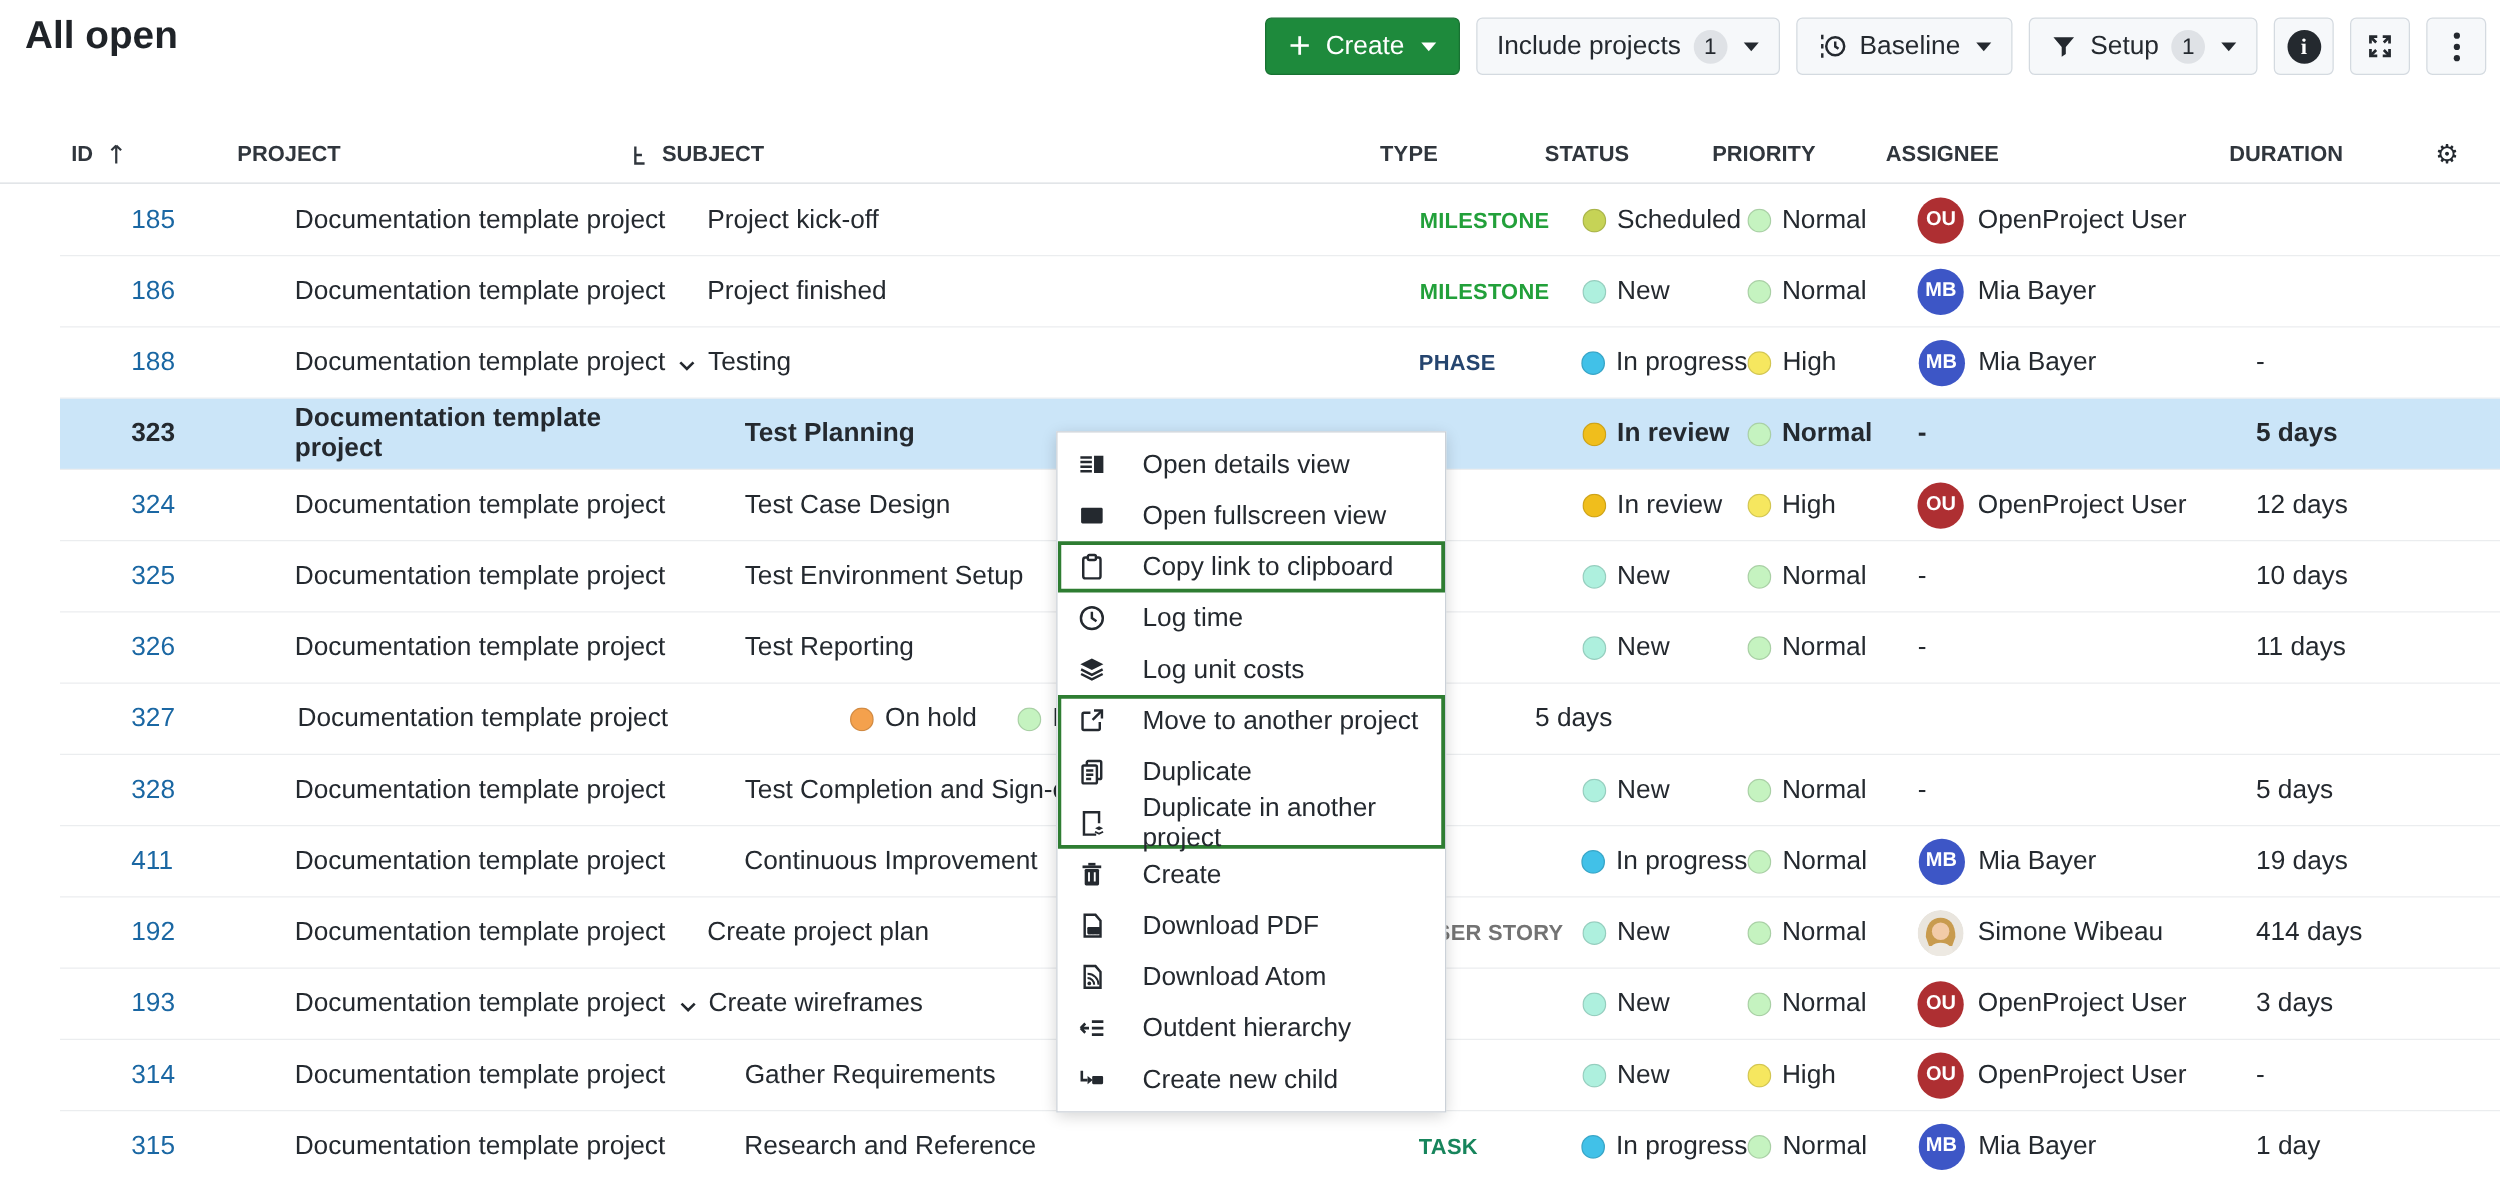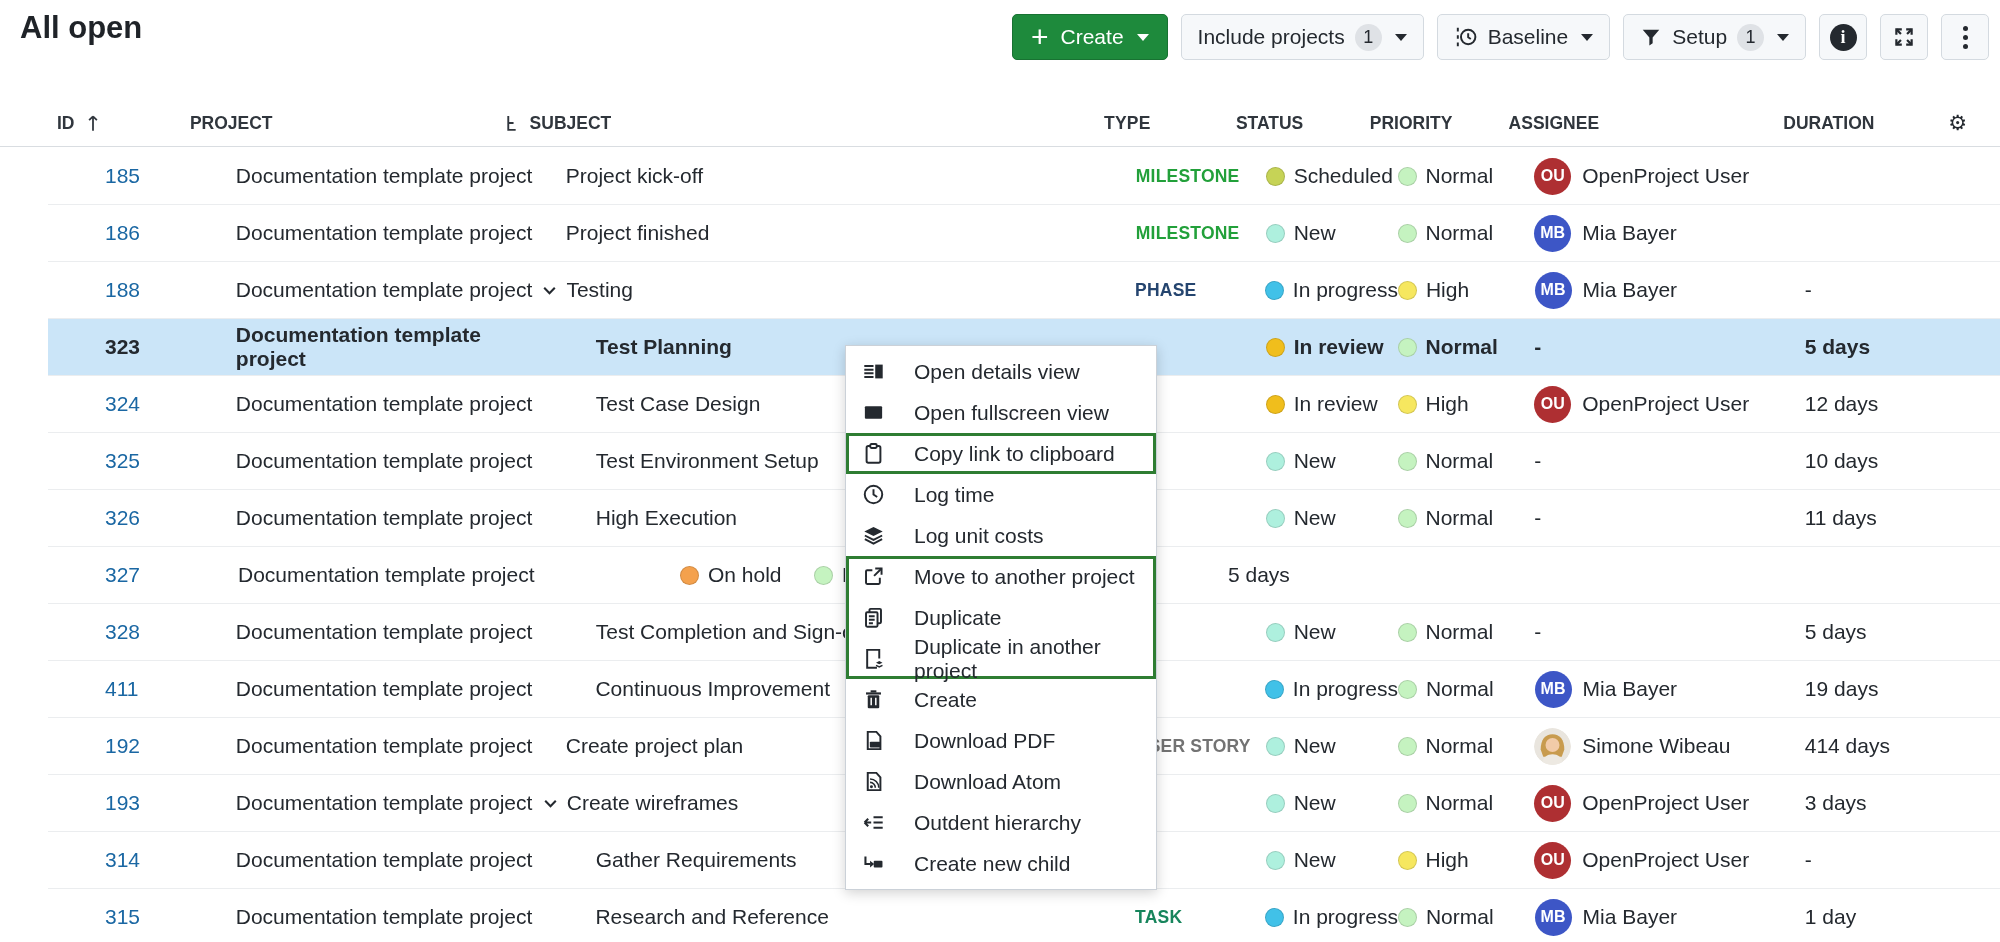--- a/index.html
+++ b/index.html
@@ -25,21 +25,21 @@
   .kebab i{width:5px;height:5px;border-radius:50%;background:#24292F;}
 
   
   .thead{position:absolute;top:100px;left:0;width:2000px;height:47px;border-bottom:1px solid #D9DDE1;
          display:flex;align-items:center;font-weight:700;font-size:17.5px;color:#30363D;box-sizing:border-box;}
   .tbody{position:absolute;top:148px;left:0;width:2000px;}
   .row{display:flex;align-items:center;height:57px;border-bottom:1px solid #EBEDEF;font-size:21px;color:#24292F;box-sizing:border-box;margin-left:48px;}
   .row.selected{background:#CBE5F8;font-weight:bold;}
   .c-id{width:190px;padding-left:57px;box-sizing:border-box;display:flex;align-items:center;gap:10px;}
   .c-project{width:310px;}
-  .c-subject{width:605px;display:flex;align-items:center;}
+  .c-subject{width:605px;display:flex;align-items:flex-end;}
   .c-type{width:132px;font-weight:700;font-size:17.5px;letter-spacing:.2px;white-space:nowrap;overflow:visible;}
   .c-status{width:134px;display:flex;align-items:center;gap:9px;white-space:nowrap;}
   .c-priority{width:139px;display:flex;align-items:center;gap:9px;white-space:nowrap;}
   .c-assignee{width:275px;display:flex;align-items:center;gap:11px;white-space:nowrap;}
   .c-duration{width:165px;}
   .c-gear{flex:1;display:flex;justify-content:flex-end;padding-right:33px;}
   .id-link{color:#1A67A3;text-decoration:none;cursor:pointer;}
   .row.selected .id-link{color:#24292F;}
   .subject-text.ind0{margin-left:25px;}
   .subject-text.ind1{margin-left:55px;}
@@ -306,21 +306,21 @@
         </div>
         <div class="c-duration">10 days</div>
         <div class="c-gear"></div>
       </div>
       <div class="row">
         <div class="c-id">
           <a class="id-link">326</a>
         </div>
         <div class="c-project">Documentation template project</div>
         <div class="c-subject">
-          <span class="subject-text ind1">High Execution</span>
+          <span class="subject-text ind1">Test Reporting</span>
         </div>
         <div class="c-type" style="color:#24292F"></div>
         <div class="c-status">
           <span class="dot" style="background:#AEF0DE"></span>
           <span>New</span>
         </div>
         <div class="c-priority">
           <span class="dot" style="background:#C5F3C0"></span>
           <span>Normal</span>
         </div>

